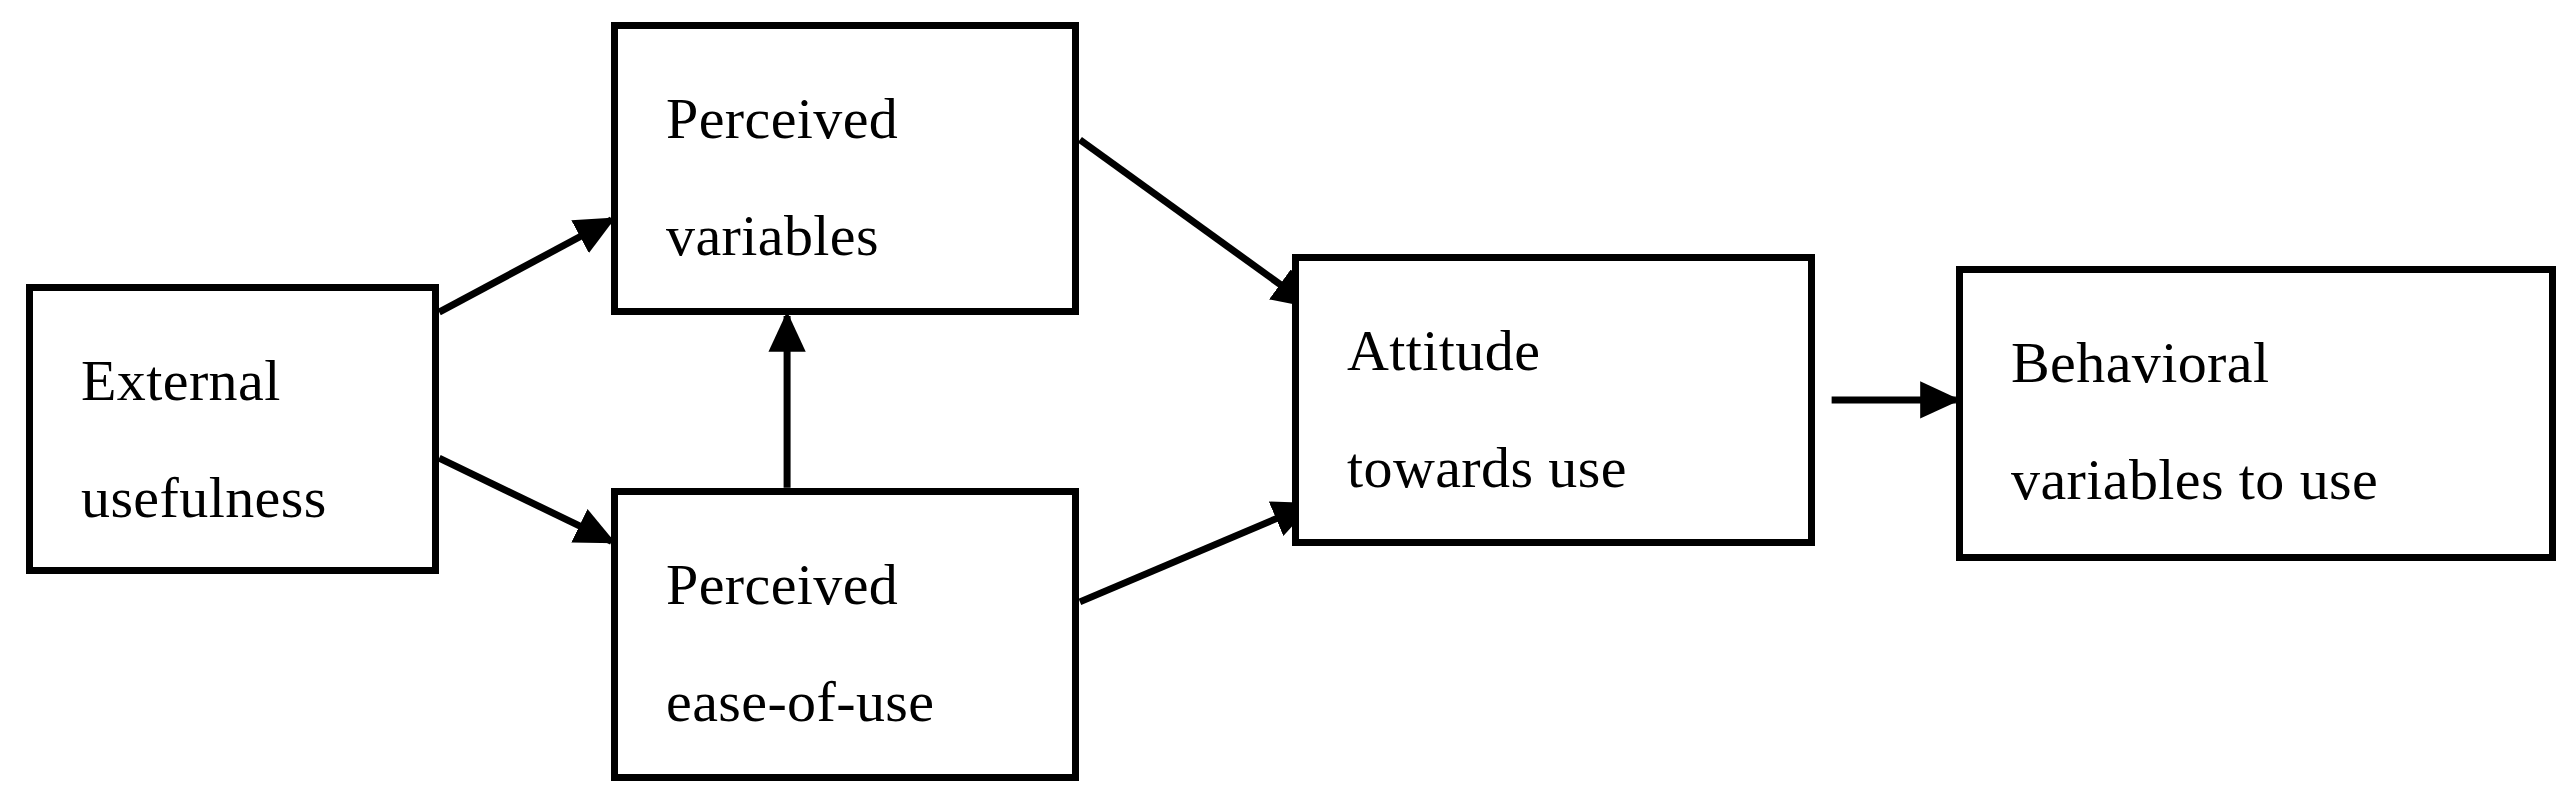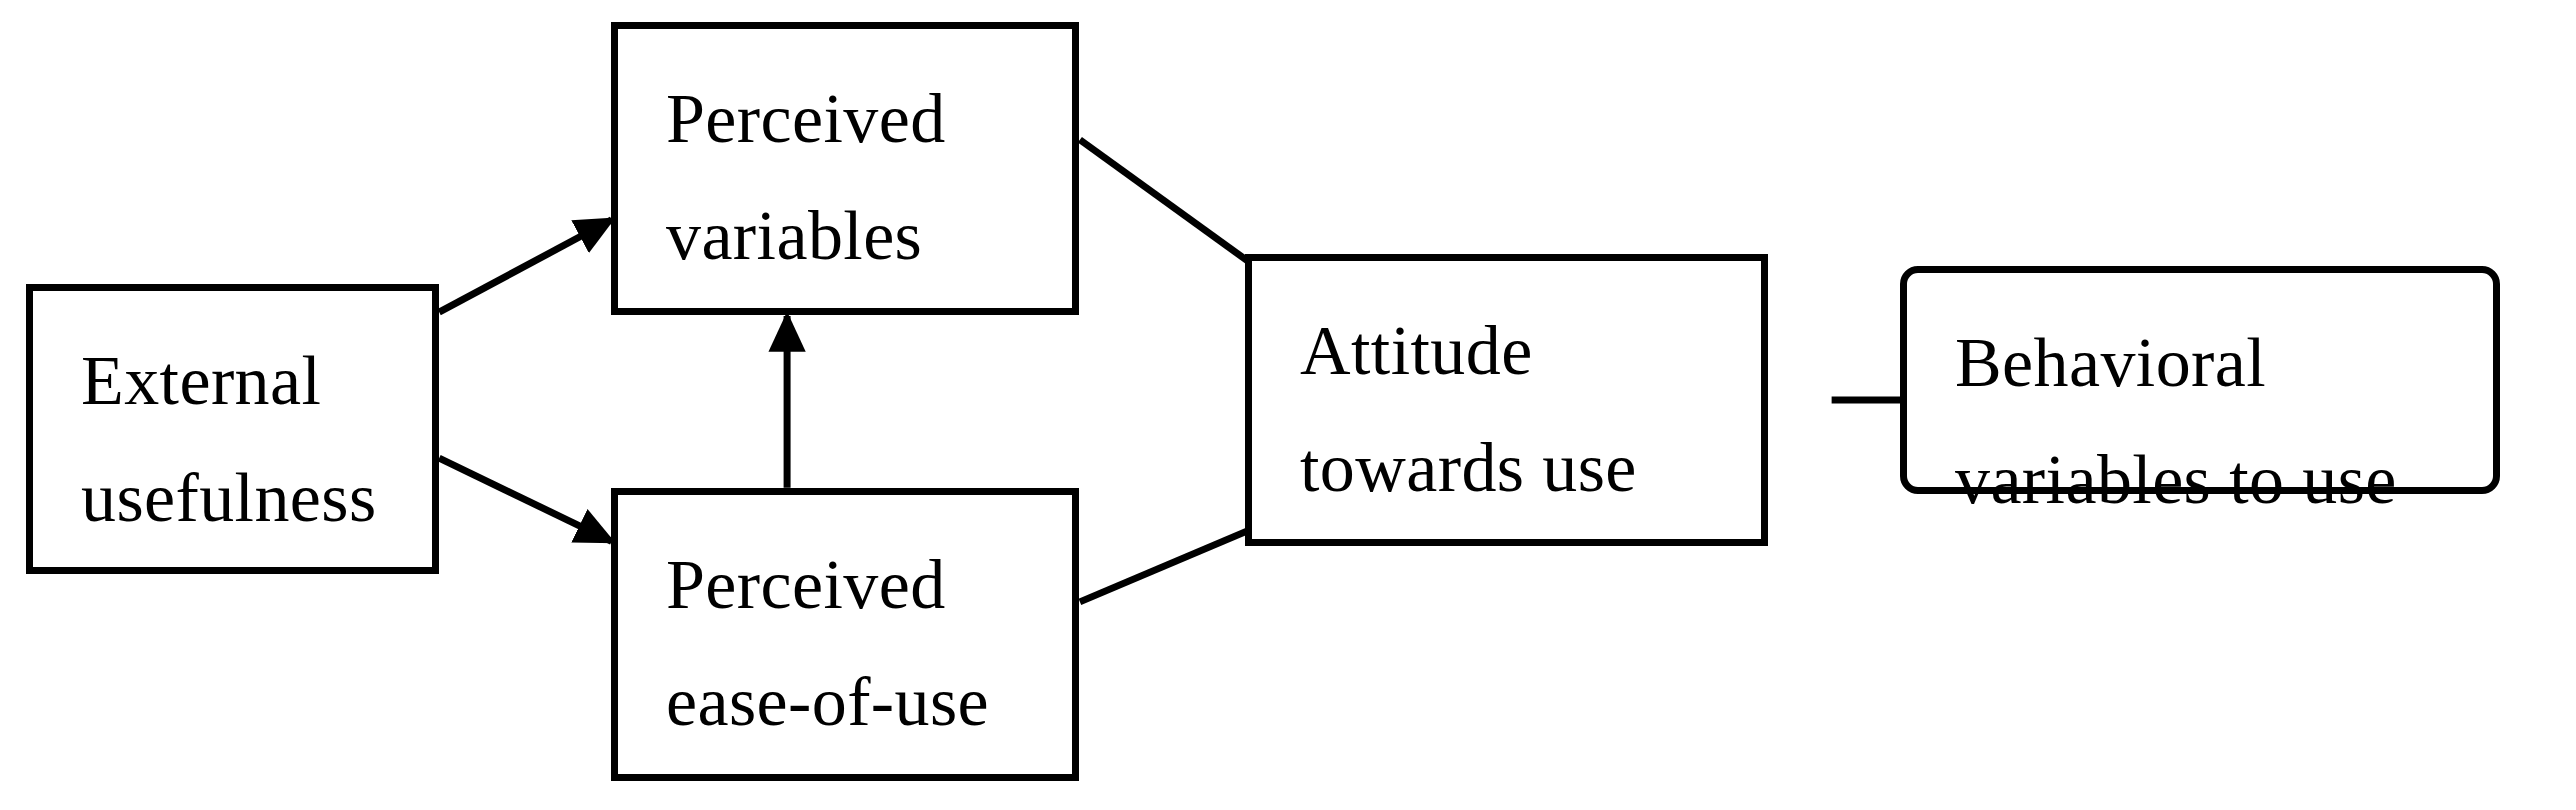--- a/index.html
+++ b/index.html
@@ -29,31 +29,31 @@
     position: absolute;
     box-sizing: border-box;
     border: 7px solid #000000;
     background: #ffffff;
     padding: 31px 14px 0 48px;
     display: flex;
     flex-direction: column;
     justify-content: flex-start;
   }
   .node .label-line {
-    font-size: 70px;
+    font-size: 58px;
     line-height: 117px;
     white-space: nowrap;
     letter-spacing: 0.4px;
   }
   
   #node-external     { left: 26px;   top: 256px; width: 413px; height: 290px; margin-top: 28px; }
   #node-usefulness   { left: 611px;  top: 22px;  width: 468px; height: 293px; }
   #node-ease         { left: 611px;  top: 488px; width: 468px; height: 293px; }
-  #node-attitude     { left: 1245px; top: 254px; width: 523px; height: 292px; }
-  #node-behavioral   { left: 1900px; top: 266px; width: 600px; height: 228px; border-radius: 18px; }
+  #node-attitude     { left: 1292px; top: 254px; width: 523px; height: 292px; }
+  #node-behavioral   { left: 1956px; top: 266px; width: 600px; height: 295px; }
   .edge-line {
     stroke: #000000;
     stroke-width: 9;
     fill: none;
   }
   .arrowhead-fill { fill: #000000; }
 </style>
 </head>
 <body>
 

